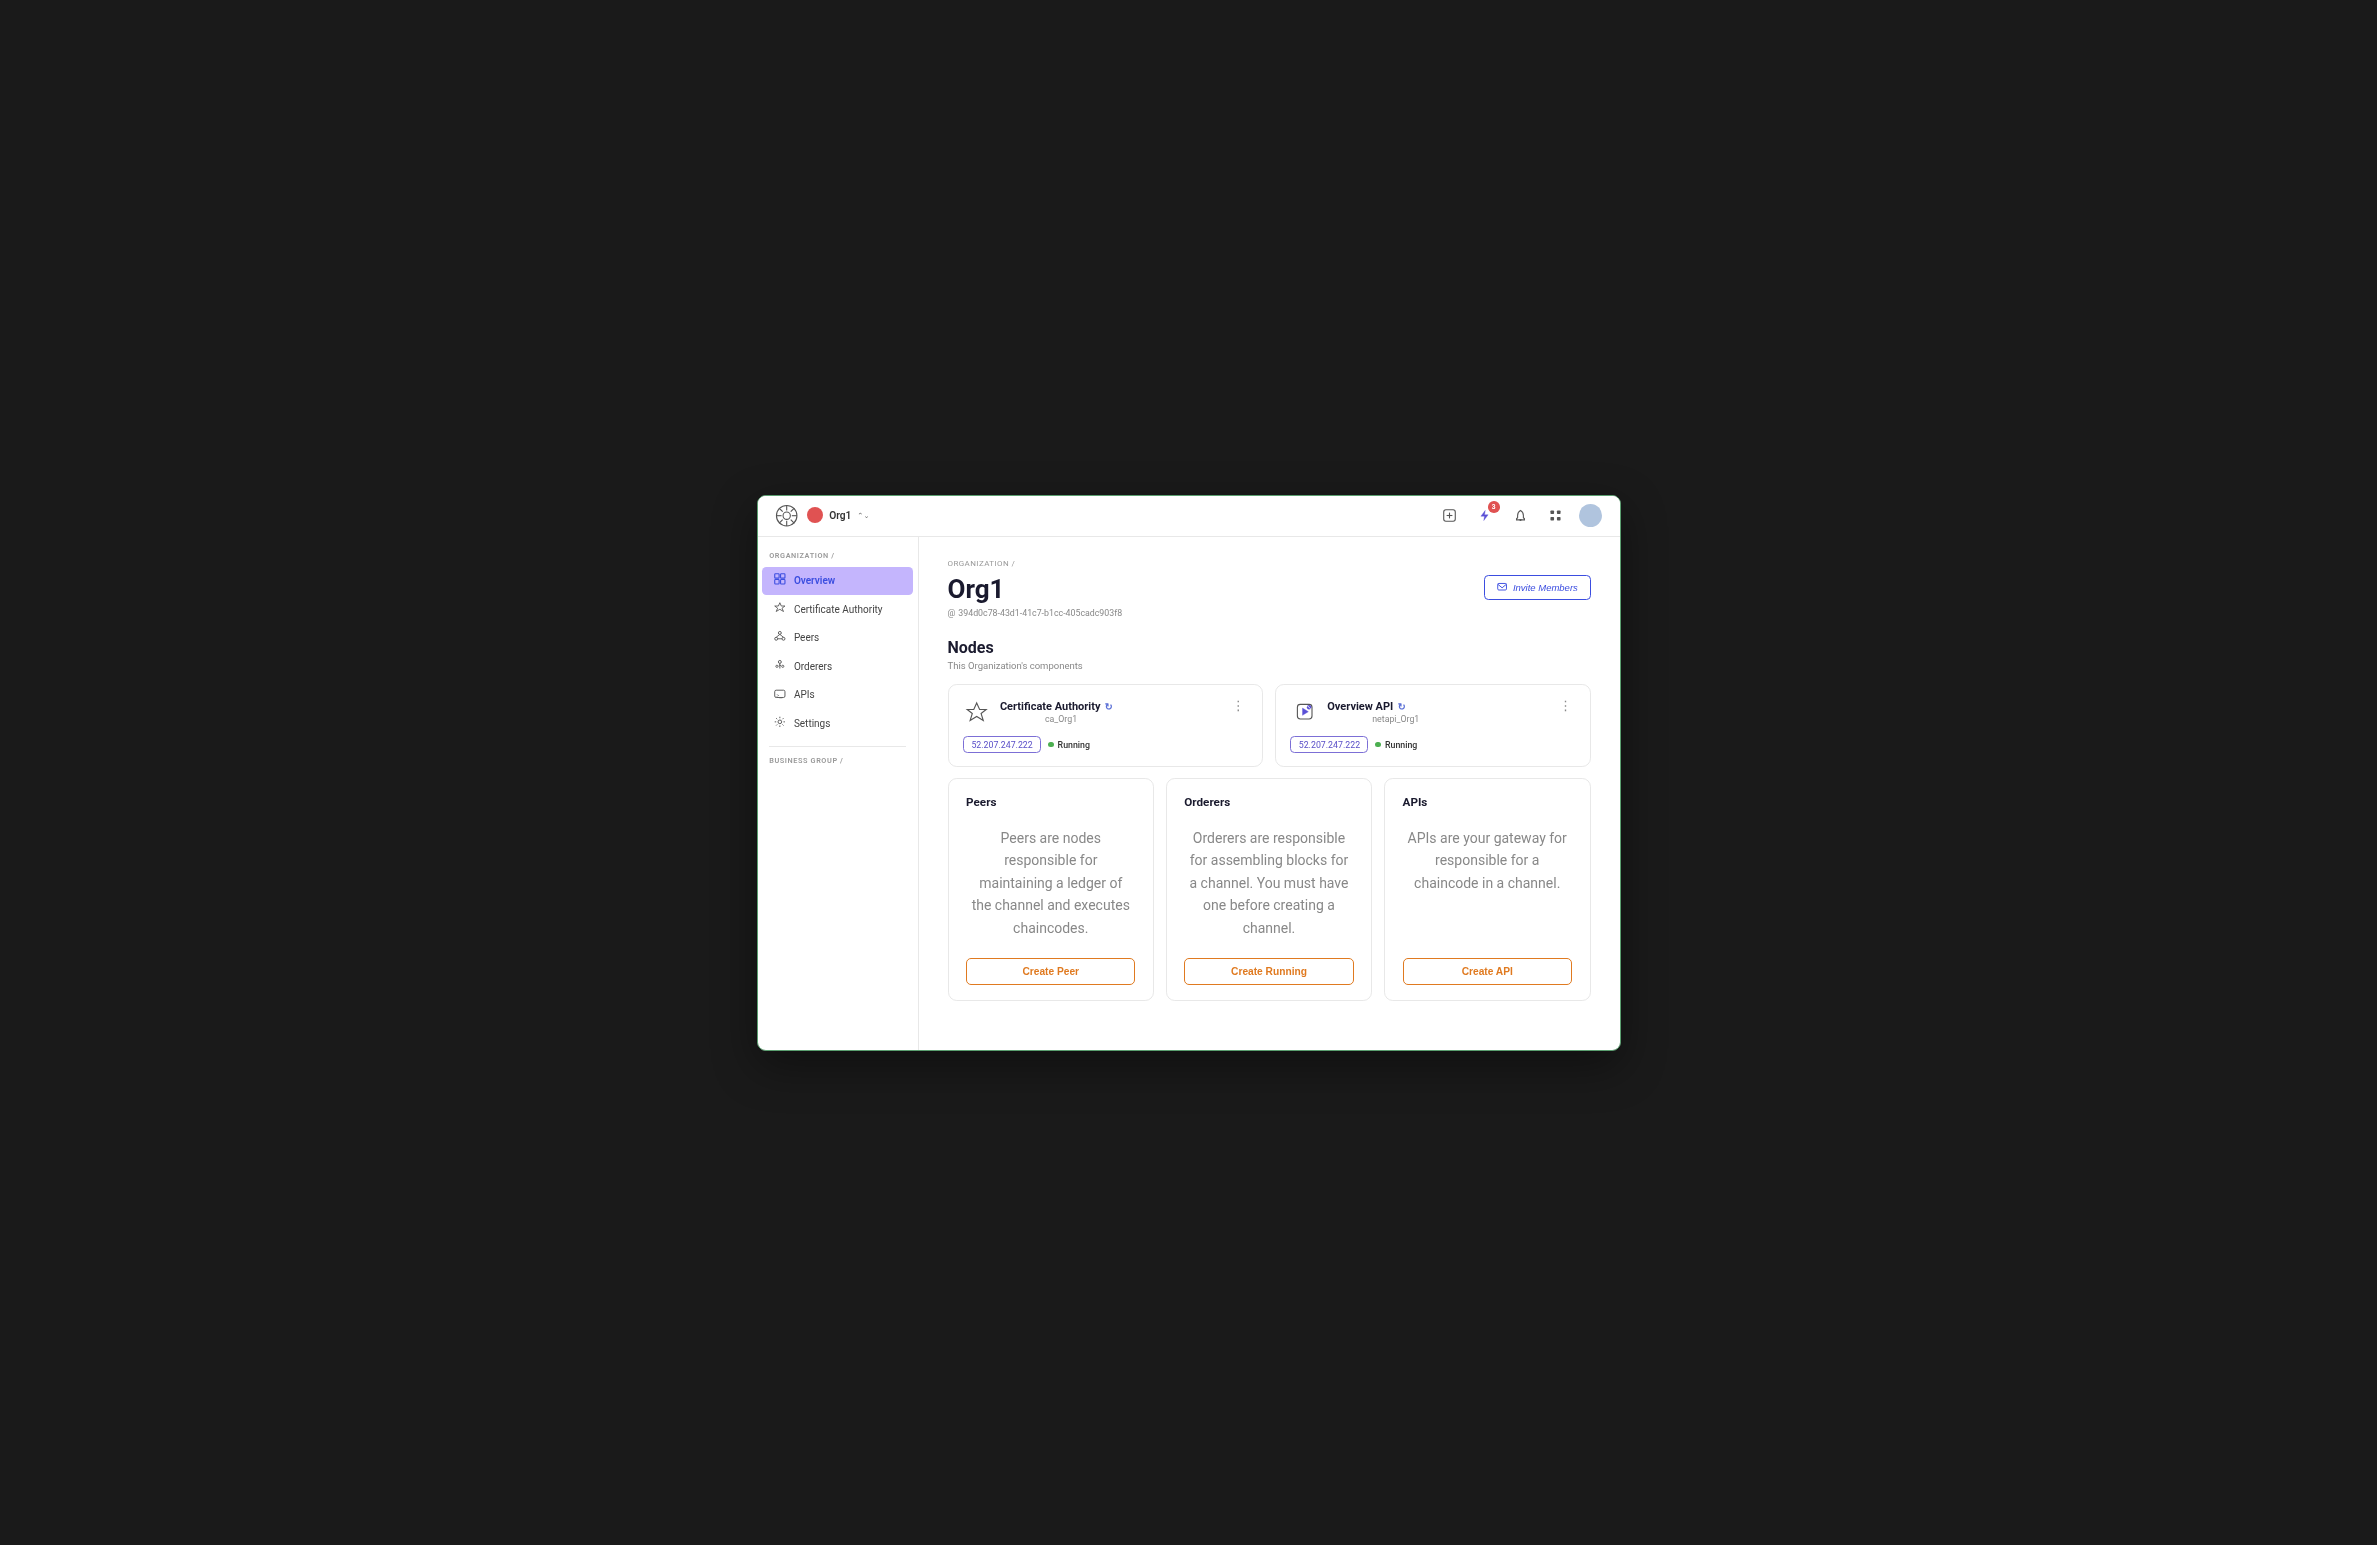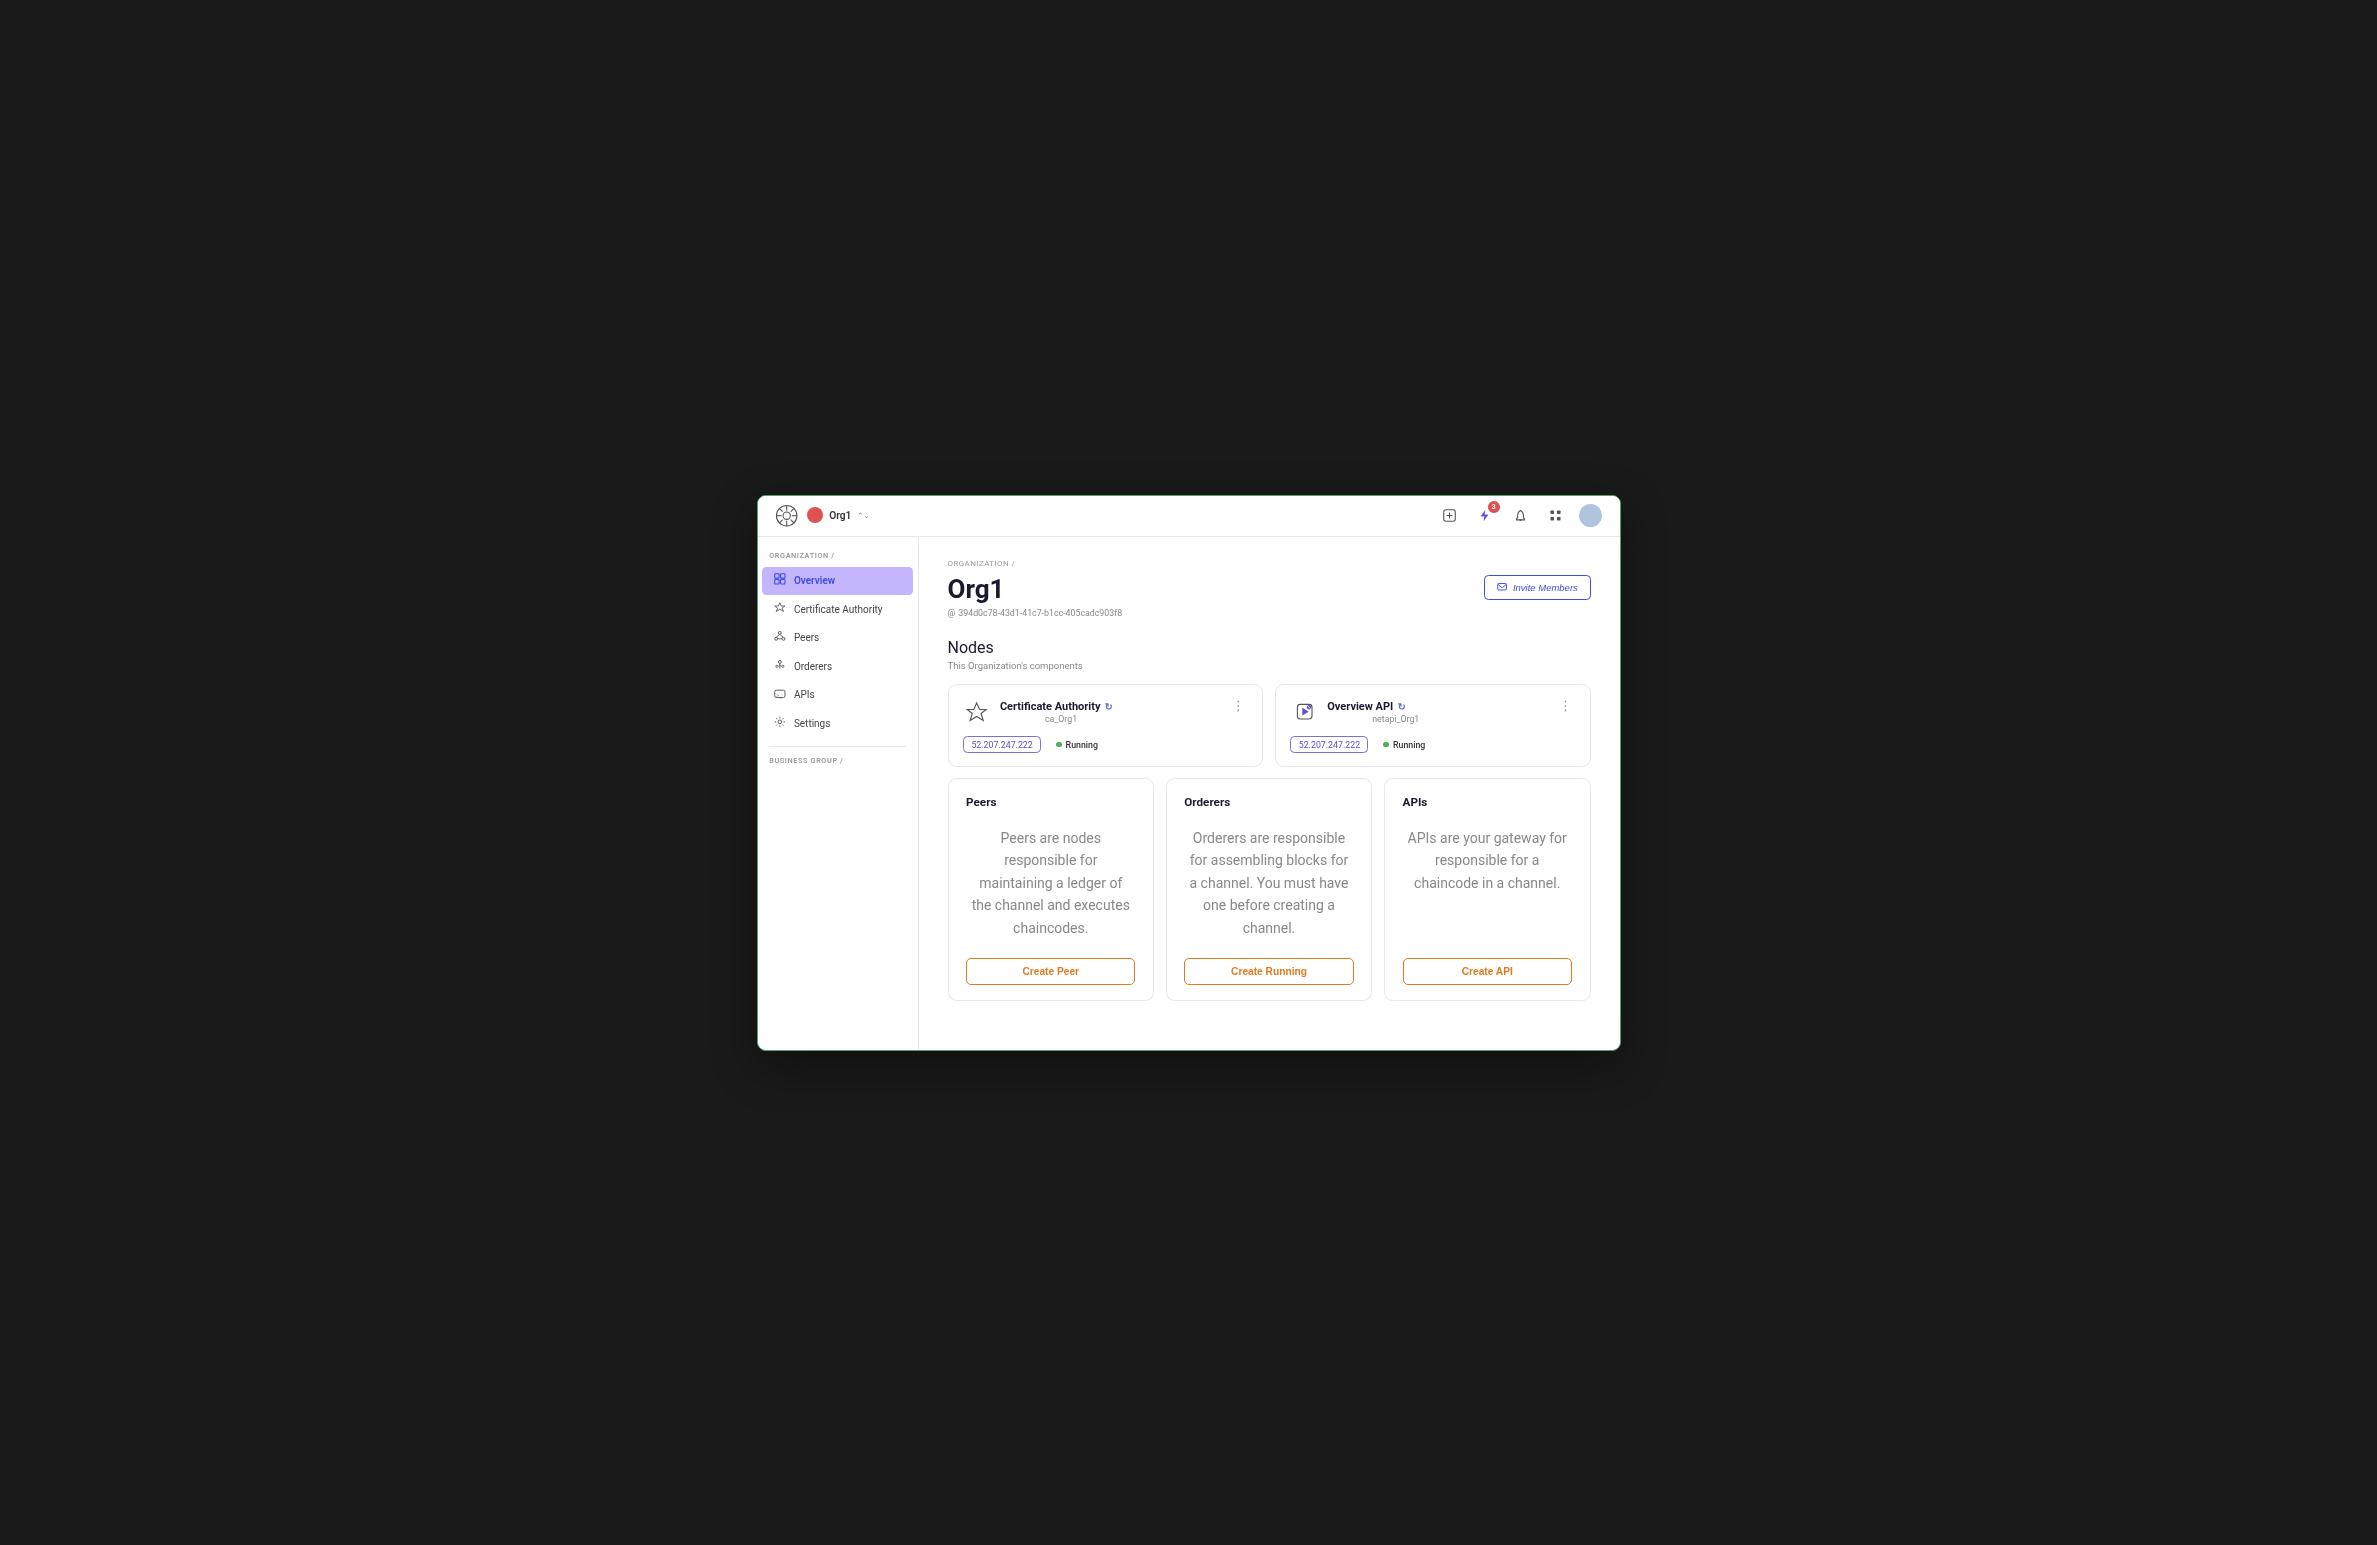--- a/index.html
+++ b/index.html
@@ -191,21 +191,21 @@
       color: #3b4de0;
       font-weight: 500;
       cursor: pointer;
       background: #fff;
       white-space: nowrap;
       font-style: italic;
     }
     
     .section-title {
       font-size: 16px;
-      font-weight: 400;
+      font-weight: 700;
       color: #1a1a2e;
       margin-bottom: 2.9px;
     }
     .section-desc {
       font-size: 9.5px;
       color: #888;
       margin-bottom: 13px;
     }
     
     .nodes-row {
@@ -262,21 +262,21 @@
     }
     .node-menu {
       color: #888;
       cursor: pointer;
       font-size: 13px;
       padding: 0 2.9px;
     }
     .node-footer {
       display: flex;
       align-items: center;
-      gap: 15px;
+      gap: 7px;
       margin-top: 10.2px;
     }
     .ip-badge {
       border: 1.1px solid #7c6fd6;
       border-radius: 4.4px;
       padding: 2.2px 7.3px;
       font-size: 8.8px;
       color: #5a4fc8;
       cursor: pointer;
     }

